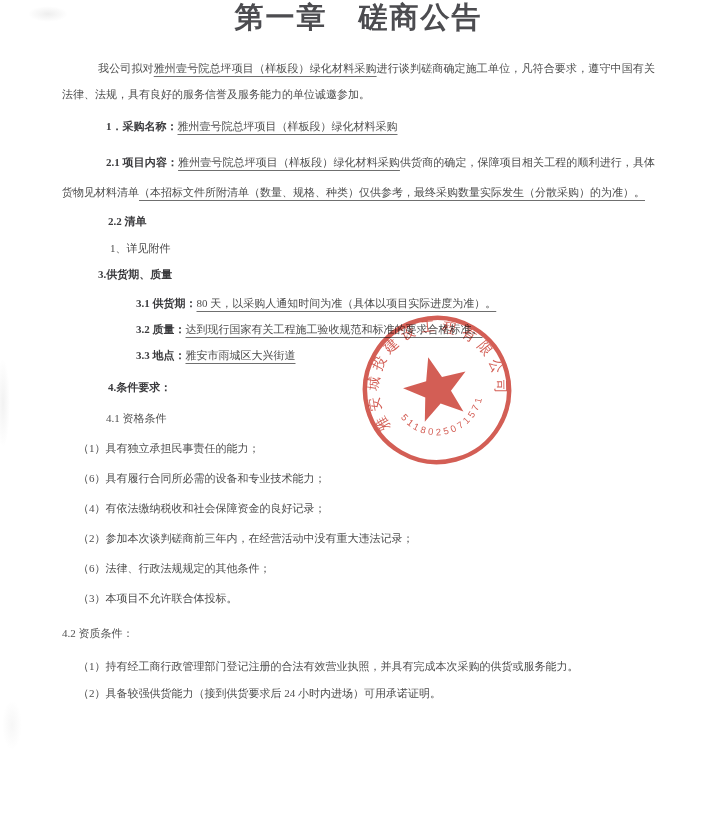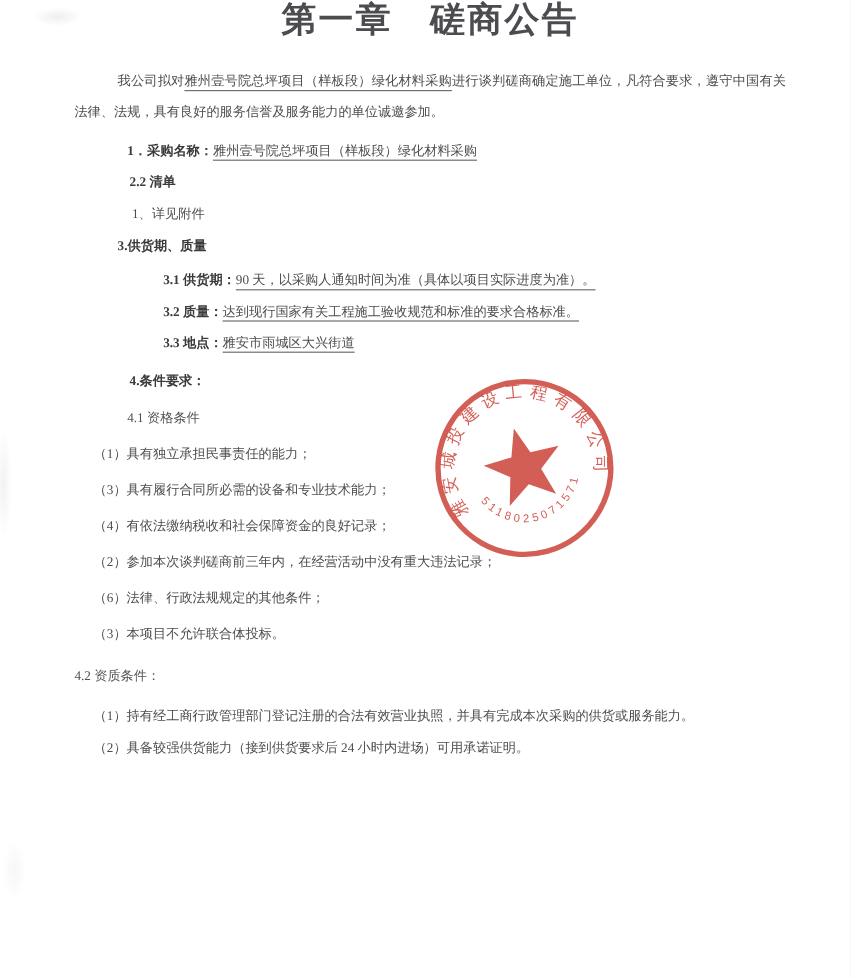--- a/index.html
+++ b/index.html
@@ -67,35 +67,36 @@
 <body>
 
 <div class="page">
 
   <h1 class="title">第一章　磋商公告</h1>
 
   <p class="intro"><span>我公司拟对</span><span class="ul">雅州壹号院总坪项目（样板段）绿化材料采购</span><span>进行谈判磋商确定施工单位，凡符合要求，遵守中国有关法律、法规，具有良好的服务信誉及服务能力的单位诚邀参加。</span></p>
 
   <p class="s1"><b>1．采购名称：</b><span class="ul">雅州壹号院总坪项目（样板段）绿化材料采购</span></p>
 
+  <p class="s21"><b>2.1 项目内容：</b><span class="ul">雅州壹号院总坪项目（样板段）绿化材料采购</span><span>供货商的确定，保障项目相关工程的顺利进行，具体货物见材料清单</span><span class="ul">（本招标文件所附清单（数量、规格、种类）仅供参考，最终采购数量实际发生（分散采购）的为准）。</span></p>
 
   <p class="h22"><b>2.2 清单</b></p>
   <p class="fujian">1、详见附件</p>
 
   <p class="h3"><b>3.供货期、质量</b></p>
 
-  <p class="sub3"><b>3.1 供货期：</b><span class="ul">90 天，以采购人通知时间为准（具体以项目实际进度为准）。</span></p>
+  <p class="sub3"><b>3.1 供货期：</b><span class="ul">80 天，以采购人通知时间为准（具体以项目实际进度为准）。</span></p>
   <p class="sub3"><b>3.2 质量：</b><span class="ul">达到现行国家有关工程施工验收规范和标准的要求合格标准。</span></p>
   <p class="sub3"><b>3.3 地点：</b><span class="ul">雅安市雨城区大兴街道</span></p>
 
   <p class="h4"><b>4.条件要求：</b></p>
   <p class="s41">4.1 资格条件</p>
 
   <p class="qitem">（1）具有独立承担民事责任的能力；</p>
-  <p class="qitem">（3）具有履行合同所必需的设备和专业技术能力；</p>
+  <p class="qitem">（6）具有履行合同所必需的设备和专业技术能力；</p>
   <p class="qitem">（4）有依法缴纳税收和社会保障资金的良好记录；</p>
   <p class="qitem">（2）参加本次谈判磋商前三年内，在经营活动中没有重大违法记录；</p>
   <p class="qitem">（6）法律、行政法规规定的其他条件；</p>
   <p class="qitem">（3）本项目不允许联合体投标。</p>
 
   <p class="s42">4.2 资质条件：</p>
   <p class="q2item">（1）持有经工商行政管理部门登记注册的合法有效营业执照，并具有完成本次采购的供货或服务能力。</p>
   <p class="q2item last">（2）具备较强供货能力（接到供货要求后 24 小时内进场）可用承诺证明。</p>
 
   <svg class="seal" viewBox="0 0 160 160" aria-hidden="true">

